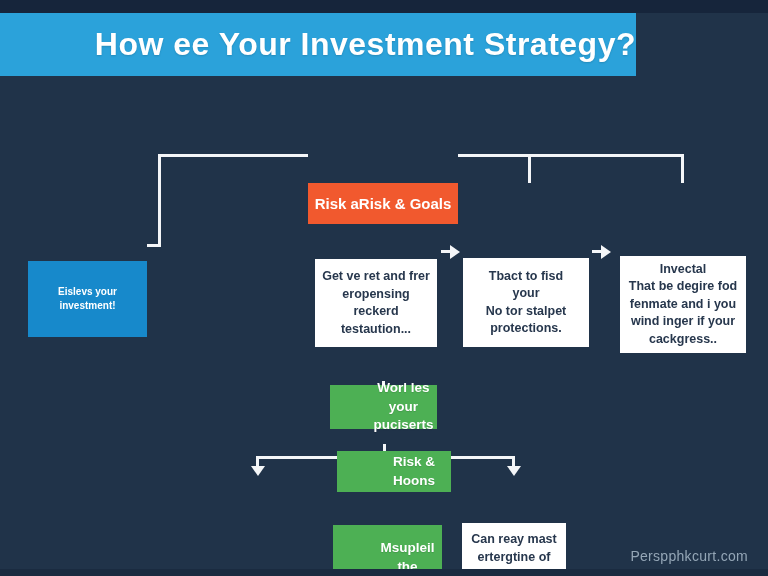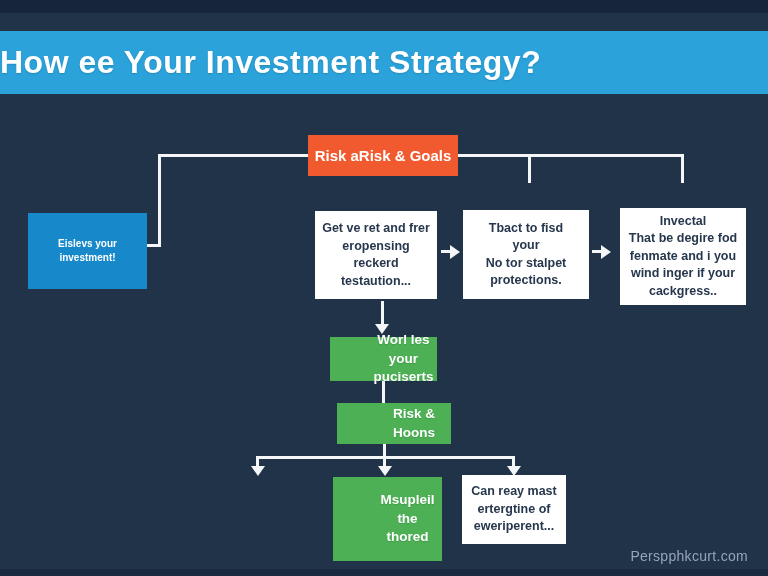--- a/index.html
+++ b/index.html
@@ -19,35 +19,36 @@
   html,body{width:768px;height:576px;overflow:hidden;}
   body{
     font-family:"Liberation Sans","DejaVu Sans",sans-serif;
     background:var(--background);
     position:relative;
   }
   .stage{position:absolute;inset:0;width:768px;height:576px;}
   .top-strip{position:absolute;left:0;top:0;width:768px;height:13px;background:var(--top-strip);}
   .bottom-strip{position:absolute;left:0;top:569px;width:768px;height:7px;background:var(--bottom-strip);}
   .header{
-    position:absolute;left:0;top:31px;width:768px;height:63px;
+    position:absolute;left:0;top:13px;width:636px;height:63px;
     background:var(--header-blue);
-    display:flex;align-items:center;justify-content:flex-start;
+    display:flex;align-items:center;justify-content:flex-end;
   }
   .header h1{
     color:#fff;font-size:32px;font-weight:700;letter-spacing:.5px;
     text-shadow:0 1px 2px rgba(0,0,0,.15);
     white-space:nowrap;
   }
   .node{
     position:absolute;
     display:flex;align-items:center;justify-content:center;
     text-align:center;
     white-space:pre-line;
     line-height:1.4;
+    margin-top:48px;
   }
   .node.orange{background:var(--box-orange);color:#fff;font-weight:700;font-size:15px;}
   .node.blue{background:var(--box-blue);color:#fff;font-weight:700;font-size:10px;}
   .node.green{background:var(--box-green);color:#fff;font-weight:700;font-size:13.5px;text-shadow:0 1px 1px rgba(0,0,0,.12);padding-left:40px;}
   .node.white{background:var(--box-white);color:var(--text-dark);font-weight:600;font-size:12.5px;}
   .line{position:absolute;background:var(--line-white);}
   .head-down{
     position:absolute;width:0;height:0;
     border-left:7px solid transparent;border-right:7px solid transparent;
     border-top:10px solid var(--line-white);

